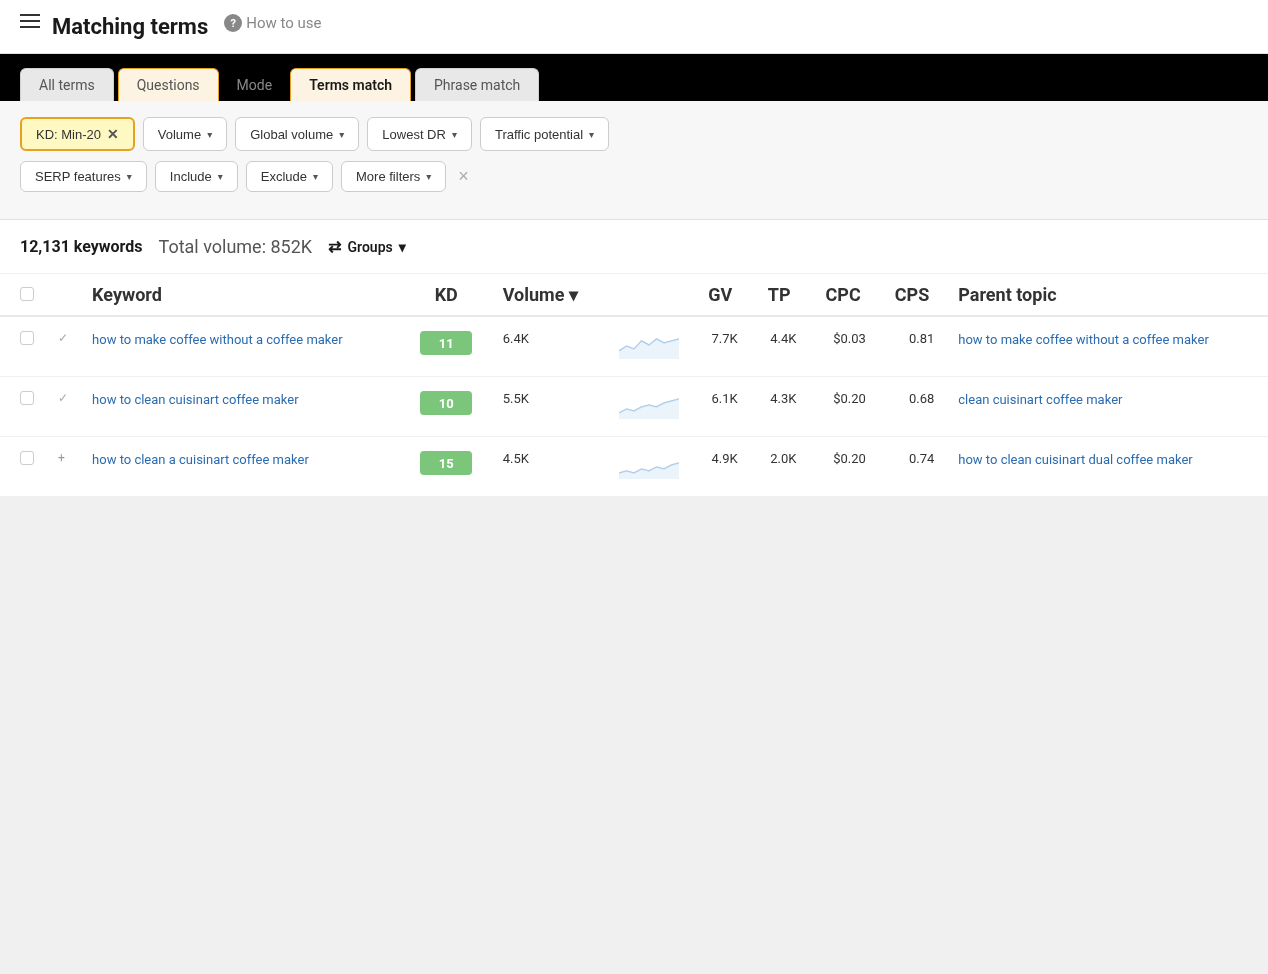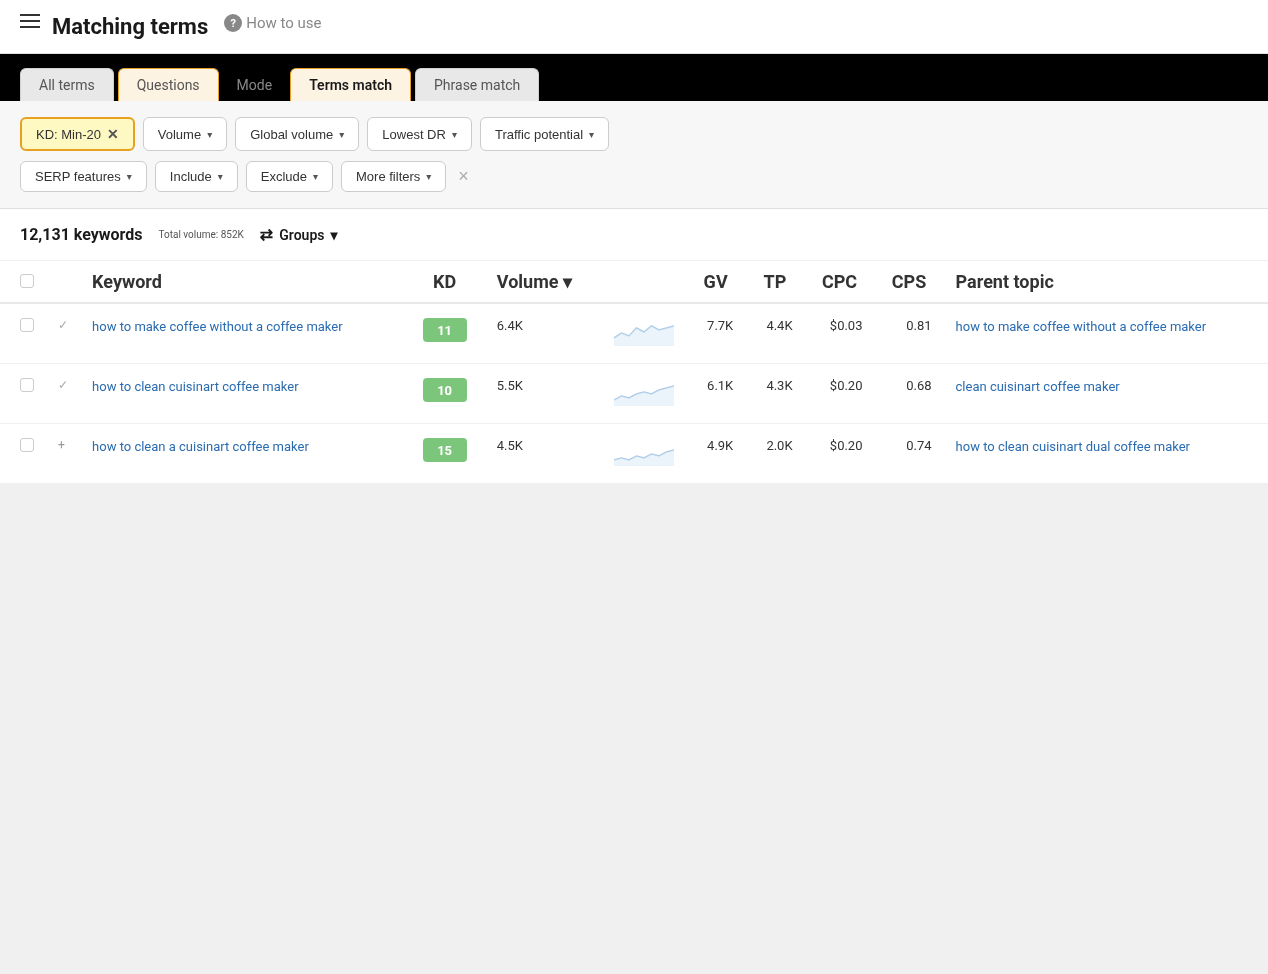--- a/index.html
+++ b/index.html
@@ -94,21 +94,21 @@
       padding: 16px 20px;
       border-bottom: 1px solid #e0e0e0;
     }
     .filters-row {
       display: flex;
       flex-wrap: wrap;
       gap: 8px;
       margin-bottom: 10px;
     }
     .filters-row:last-child {
-      margin-bottom: 0;
+      margin-bottom: 11px;
     }
     .filter-btn {
       display: flex;
       align-items: center;
       gap: 6px;
       padding: 7px 14px;
       border: 1px solid #ccc;
       border-radius: 6px;
       background: #fff;
       cursor: pointer;
@@ -148,21 +148,21 @@
       display: flex;
       align-items: center;
       gap: 16px;
       border-bottom: 1px solid #f0f0f0;
     }
     .results-count {
       font-size: 16px;
       font-weight: 700;
     }
     .results-volume {
-      font-size: 10px;
+      font-size: 18px;
       color: #555;
     }
     .groups-btn {
       display: flex;
       align-items: center;
       gap: 6px;
       cursor: pointer;
       font-size: 14px;
       font-weight: 600;
       color: #1a1a1a;
@@ -219,21 +219,21 @@
     .keyword-link {
       color: #2b6cb0;
       text-decoration: none;
       line-height: 1.4;
       display: block;
     }
     .kd-badge {
       display: inline-flex;
       align-items: center;
       justify-content: center;
-      width: 44px;
+      width: 52px;
       height: 24px;
       border-radius: 4px;
       font-size: 13px;
       font-weight: 700;
       color: #fff;
     }
     .kd-green {
       background: #7bc67a;
     }
     .vol-sparkline {

